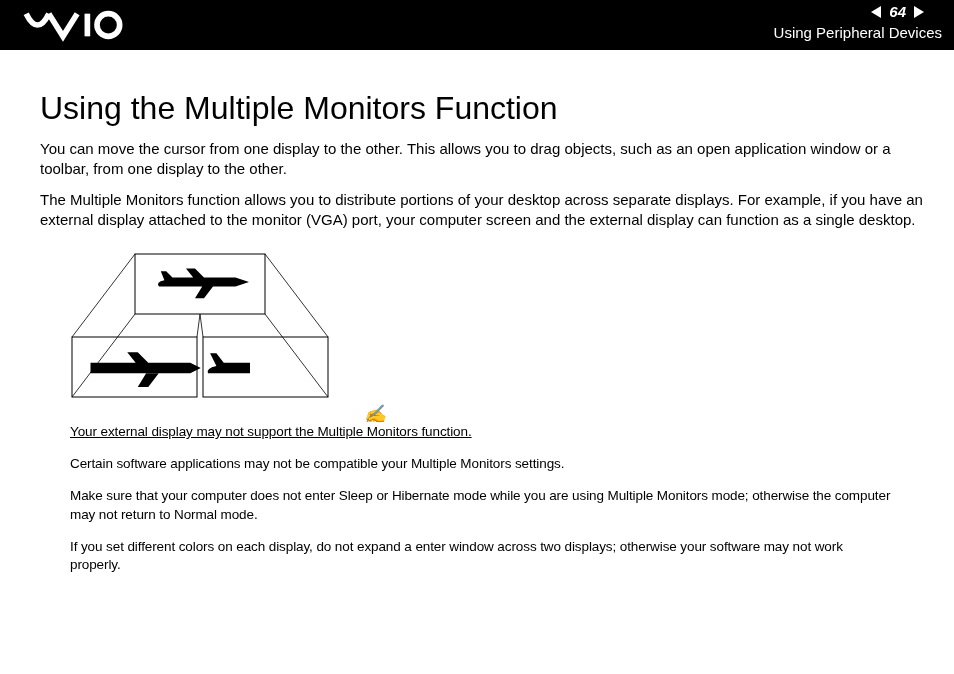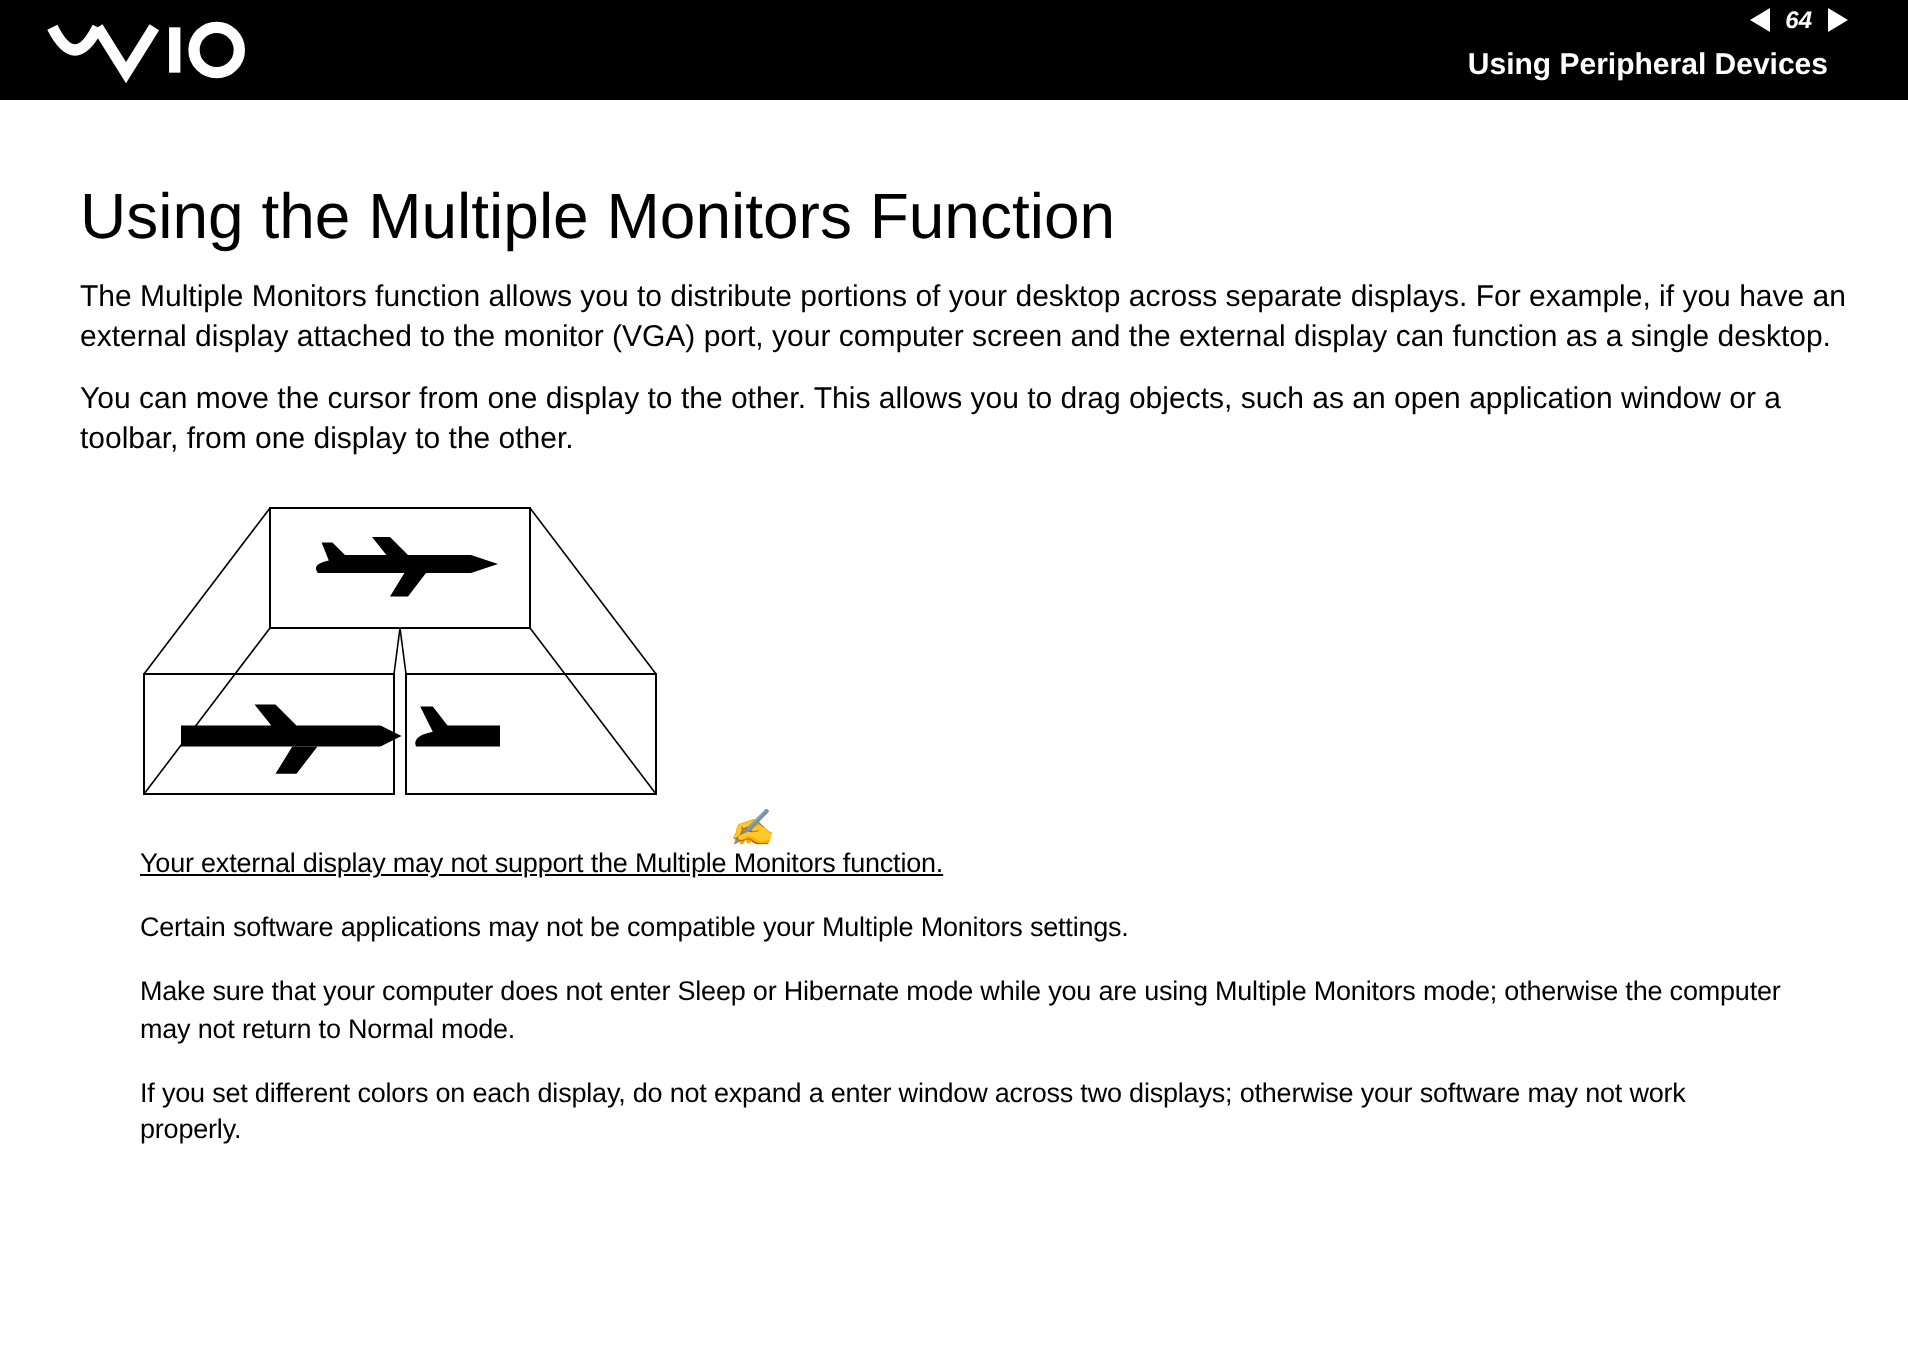--- a/index.html
+++ b/index.html
@@ -25,42 +25,42 @@
     height: 34px;
   }
   .page-nav {
     position: absolute;
     right: 30px;
     top: 3px;
     display: flex;
     align-items: center;
     font-weight: bold;
     font-style: italic;
-    font-size: 12px;
+    font-size: 15px;
   }
   .page-nav .arrow {
     width: 0;
     height: 0;
     border-style: solid;
   }
   .prev-arrow {
     border-width: 6px 10px 6px 0;
     border-color: transparent #fff transparent transparent;
     margin-right: 8px;
   }
   .next-arrow {
     border-width: 6px 0 6px 10px;
     border-color: transparent transparent transparent #fff;
     margin-left: 8px;
   }
   .section-title {
     position: absolute;
-    right: 40px;
+    right: 12px;
     top: 24px;
-    font-weight: bold;
+    font-weight: normal;
     font-size: 15px;
   }
   .content {
     padding: 40px 30px 0 40px;
   }
   h1 {
     font-weight: normal;
     font-size: 32px;
     margin: 0 0 12px 0;
   }
@@ -106,22 +106,22 @@
   <div class="page-nav">
     <div class="arrow prev-arrow"></div>
     <span>64</span>
     <div class="arrow next-arrow"></div>
   </div>
   <div class="section-title">Using Peripheral Devices</div>
 </div>
 
 <div class="content">
   <h1>Using the Multiple Monitors Function</h1>
+  <p class="body">You can move the cursor from one display to the other. This allows you to drag objects, such as an open application window or a toolbar, from one display to the other.</p>
   <p class="body">The Multiple Monitors function allows you to distribute portions of your desktop across separate displays. For example, if you have an external display attached to the monitor (VGA) port, your computer screen and the external display can function as a single desktop.</p>
-  <p class="body">You can move the cursor from one display to the other. This allows you to drag objects, such as an open application window or a toolbar, from one display to the other.</p>
 
   <svg class="figure" viewBox="0 0 260 150">
 
     <rect x="65" y="2" width="130" height="60" fill="#fff" stroke="#000" stroke-width="1"></rect>
 
     <g transform="translate(80,12) scale(0.9)">
       <path d="M10 25 L95 25 L110 20 L95 15 L60 15 L50 5 L40 5 L48 15 L25 15 L18 8 L12 8 L16 18 Q6 20 10 25 Z
                M70 25 L60 38 L50 38 L58 25 Z" fill="#000"></path>
     </g>
 

